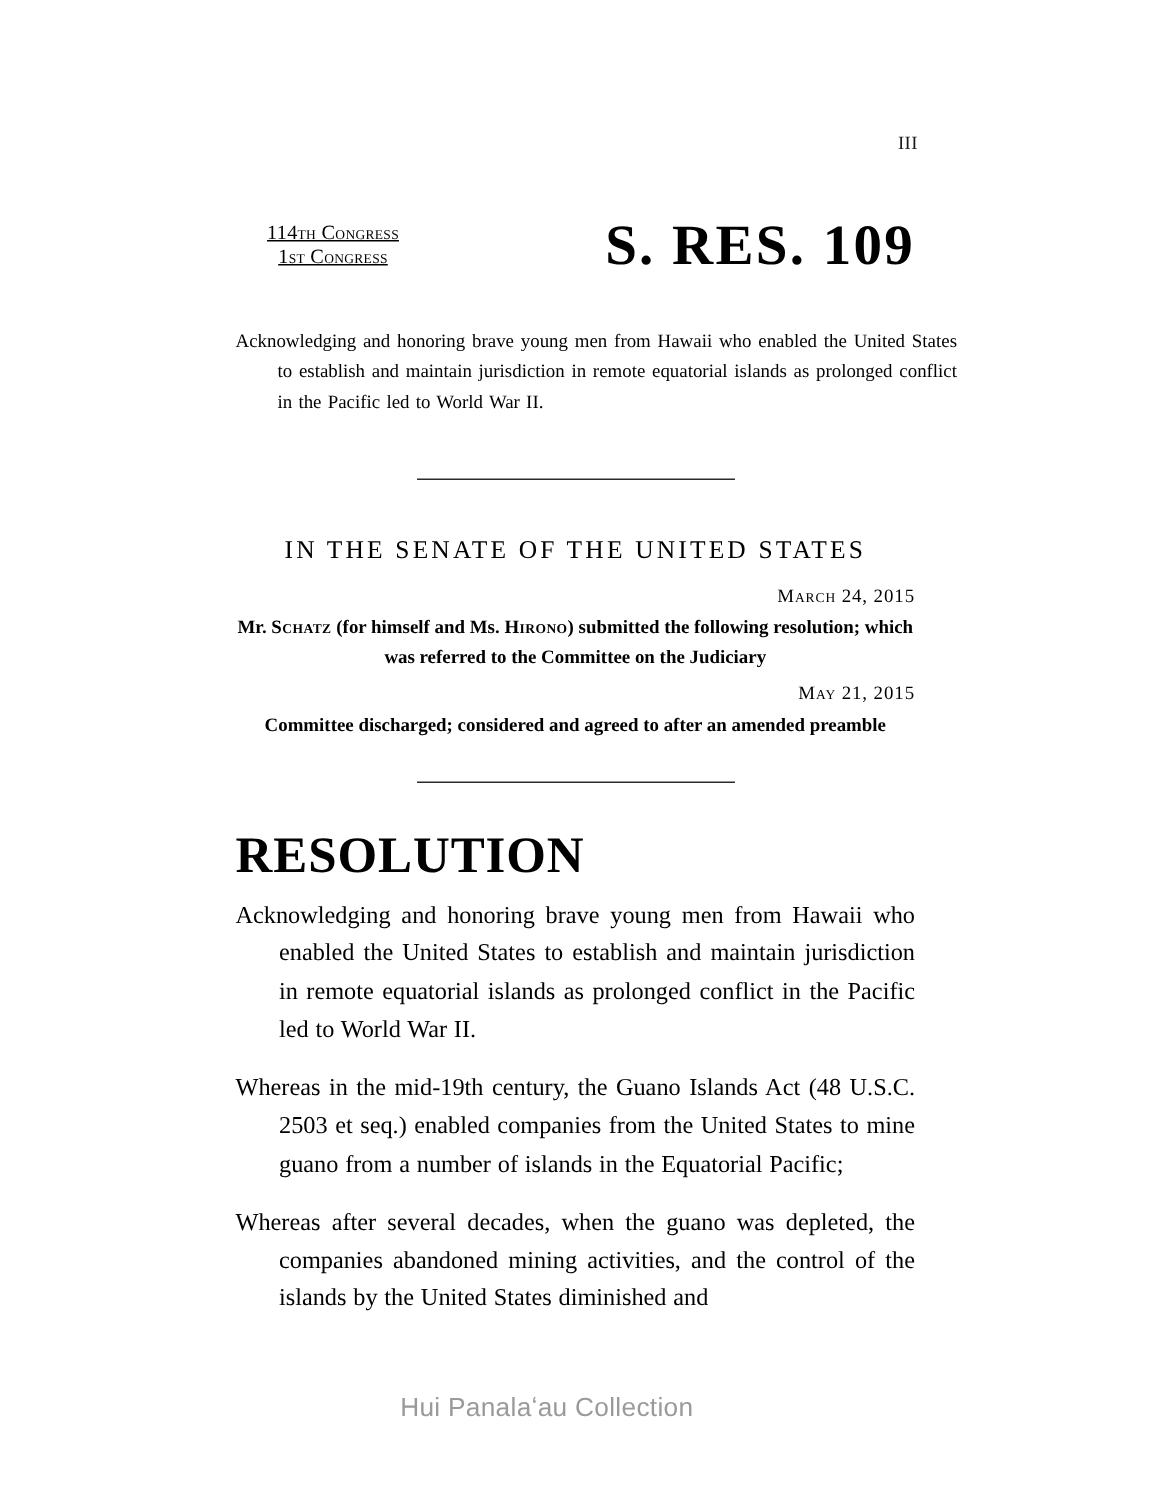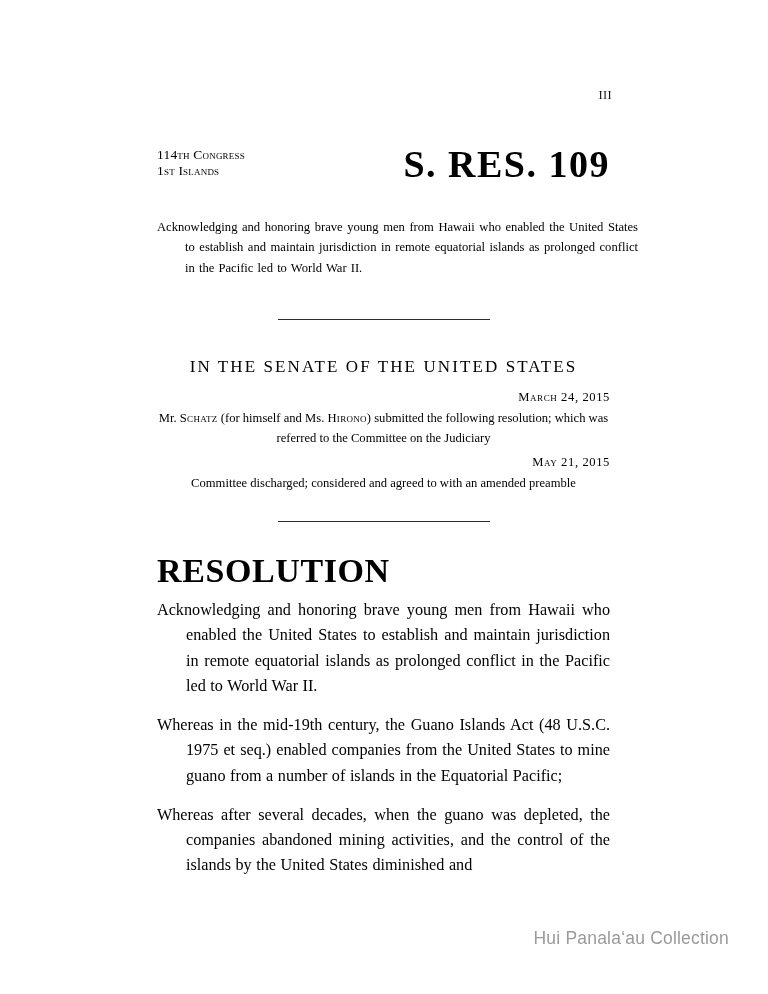--- a/index.html
+++ b/index.html
@@ -39,23 +39,24 @@
   .masthead {
     position: absolute;
     top: 145px;
     left: 157px;
     width: 453px;
     display: flex;
     align-items: center;
   }
   .congress-block {
     width: 130px;
-    text-align: left;
+    text-align: center;
     line-height: 1.18;
     padding-bottom: 4px;
+    text-decoration: underline;
   }
   .congress-line,
   .session-line {
     font-size: 13.5px;
     font-variant: small-caps;
     letter-spacing: 0.2px;
     white-space: nowrap;
     display: block;
     color: #000;
   }
@@ -120,20 +121,21 @@
   .date-1 { top: 390px; }
   .date-2 { top: 455px; }
 
   .action-block {
     position: absolute;
     left: 157px;
     width: 453px;
     text-align: center;
     font-size: 12.6px;
     line-height: 1.55;
+    font-weight: bold;
   }
   .action-1 { top: 409px; }
   .action-2 { top: 474px; }
   .smallcaps { font-variant: small-caps; letter-spacing: 0.3px; }
 
   
   .resolution-title {
     position: absolute;
     top: 552px;
     left: 157px;
@@ -163,63 +165,63 @@
     word-spacing: 0.5px;
   }
   .clause:last-child { margin-bottom: 16px; }
 
   
   .watermark {
     position: absolute;
     top: 928px;
     left: 0;
     width: 729px;
-    text-align: right;
+    text-align: center;
     font-family: "Liberation Sans", "DejaVu Sans", sans-serif;
     font-size: 17.5px;
     color: #9a9a9a;
     letter-spacing: 0.2px;
   }
 </style>
 </head>
 <body>
 
 <div class="page">
 
   <div class="page-number">III</div>
 
   <div class="masthead">
     <div class="congress-block">
       <span class="congress-line">114th Congress</span>
-      <span class="session-line">1st Islands</span>
+      <span class="session-line">1st Congress</span>
     </div>
     <div class="bill-number">S. RES. 109</div>
   </div>
 
   <div class="summary">Acknowledging and honoring brave young men from Hawaii who enabled the United States to establish and maintain jurisdiction in remote equatorial islands as prolonged conflict in the Pacific led to World War II.</div>
 
   <div class="rule rule-top"></div>
 
   <div class="senate-heading">IN THE SENATE OF THE UNITED STATES</div>
 
   <div class="date-line date-1">March 24, 2015</div>
 
   <div class="action-block action-1">
     <span>Mr. </span><span class="smallcaps">Schatz</span><span> (for himself and Ms. </span><span class="smallcaps">Hirono</span><span>) submitted the following resolution; which was referred to the Committee on the Judiciary</span>
   </div>
 
   <div class="date-line date-2">May 21, 2015</div>
 
-  <div class="action-block action-2">Committee discharged; considered and agreed to with an amended preamble</div>
+  <div class="action-block action-2">Committee discharged; considered and agreed to after an amended preamble</div>
 
   <div class="rule rule-bottom"></div>
 
   <div class="resolution-title">RESOLUTION</div>
 
   <div class="body-text">
     <p class="clause">Acknowledging and honoring brave young men from Hawaii who enabled the United States to establish and maintain jurisdiction in remote equatorial islands as prolonged conflict in the Pacific led to World War II.</p>
-    <p class="clause">Whereas in the mid-19th century, the Guano Islands Act (48 U.S.C. 1975 et seq.) enabled companies from the United States to mine guano from a number of islands in the Equatorial Pacific;</p>
+    <p class="clause">Whereas in the mid-19th century, the Guano Islands Act (48 U.S.C. 2503 et seq.) enabled companies from the United States to mine guano from a number of islands in the Equatorial Pacific;</p>
     <p class="clause">Whereas after several decades, when the guano was depleted, the companies abandoned mining activities, and the control of the islands by the United States diminished and</p>
   </div>
 
   <div class="watermark">Hui Panalaʻau Collection</div>
 
 </div>
 
 </body></html>

